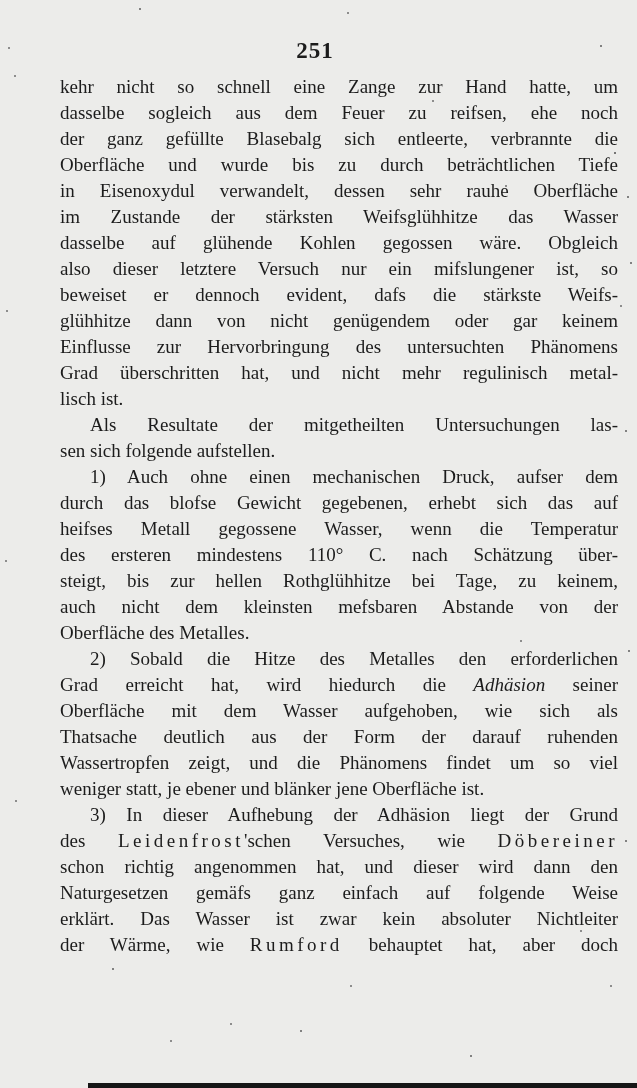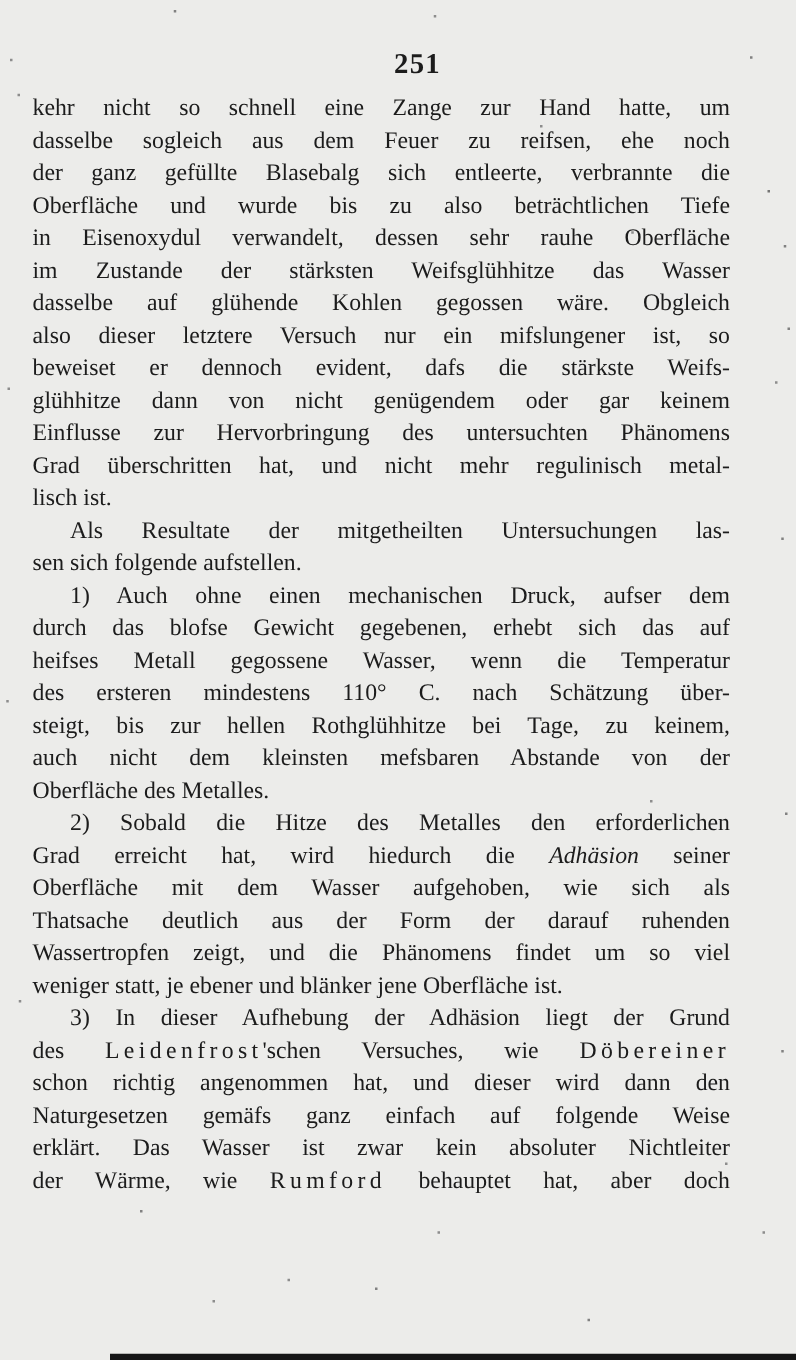--- a/index.html
+++ b/index.html
@@ -6,29 +6,29 @@
   body {
     width: 637px; height: 1088px;
     background: #ececea;
     font-family: "Liberation Serif", "DejaVu Serif", serif;
     color: #1c1c1c;
     position: relative;
     overflow: hidden;
   }
   .page-number {
     position: absolute;
-    top: 38px; left: 55px; width: 558px;
+    top: 38px; left: 36px; width: 558px;
     text-align: center;
     font-weight: bold;
     font-size: 23px;
     letter-spacing: 1px;
   }
   .text-block {
     position: absolute;
-    top: 74px; left: 26px; width: 558px;
+    top: 74px; left: 60px; width: 558px;
     font-size: 19px;
     line-height: 26px;
   }
   .line {
     text-align: justify;
     text-align-last: justify;
   }
   .line.endline { text-align-last: left; }
   .line.indent { text-indent: 30px; }
   .it { font-style: italic; }
@@ -58,21 +58,21 @@
 </head>
 <body>
 
 <div>
   <div class="page-number">251</div>
 
   <div class="text-block">
       <div class="line"><span>kehr nicht so schnell eine Zange zur Hand hatte, um</span></div>
       <div class="line"><span>dasselbe sogleich aus dem Feuer zu reifsen, ehe noch</span></div>
       <div class="line"><span>der ganz gefüllte Blasebalg sich entleerte, verbrannte die</span></div>
-      <div class="line"><span>Oberfläche und wurde bis zu also beträchtlichen Tiefe</span></div>
+      <div class="line"><span>Oberfläche und wurde bis zu durch beträchtlichen Tiefe</span></div>
       <div class="line"><span>in Eisenoxydul verwandelt, dessen sehr rauhe Oberfläche</span></div>
       <div class="line"><span>im Zustande der stärksten Weifsglühhitze das Wasser</span></div>
       <div class="line"><span>dasselbe auf glühende Kohlen gegossen wäre.  Obgleich</span></div>
       <div class="line"><span>also dieser letztere Versuch nur ein mifslungener ist, so</span></div>
       <div class="line"><span>beweiset er dennoch evident, dafs die stärkste Weifs-</span></div>
       <div class="line"><span>glühhitze dann von nicht genügendem oder gar keinem</span></div>
       <div class="line"><span>Einflusse zur Hervorbringung des untersuchten Phänomens</span></div>
       <div class="line"><span>Grad überschritten hat, und nicht mehr regulinisch metal-</span></div>
       <div class="line endline"><span>lisch ist.</span></div>
       <div class="line indent"><span>Als Resultate der mitgetheilten Untersuchungen las-</span></div>

